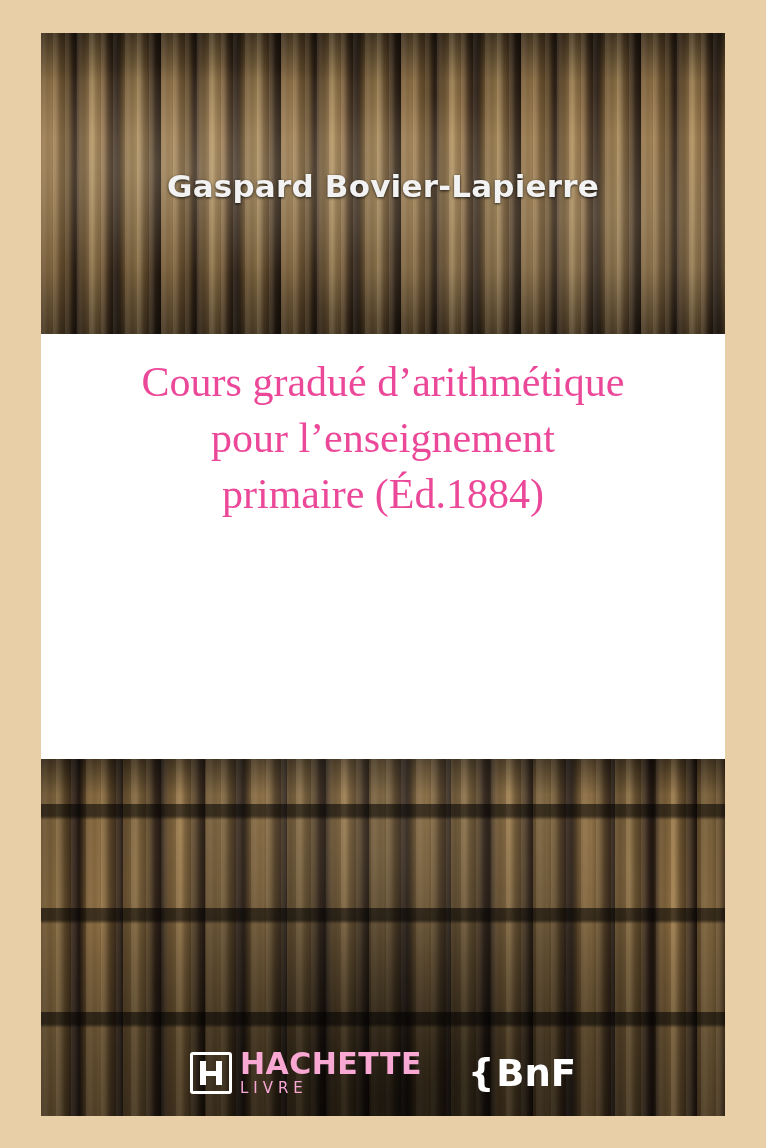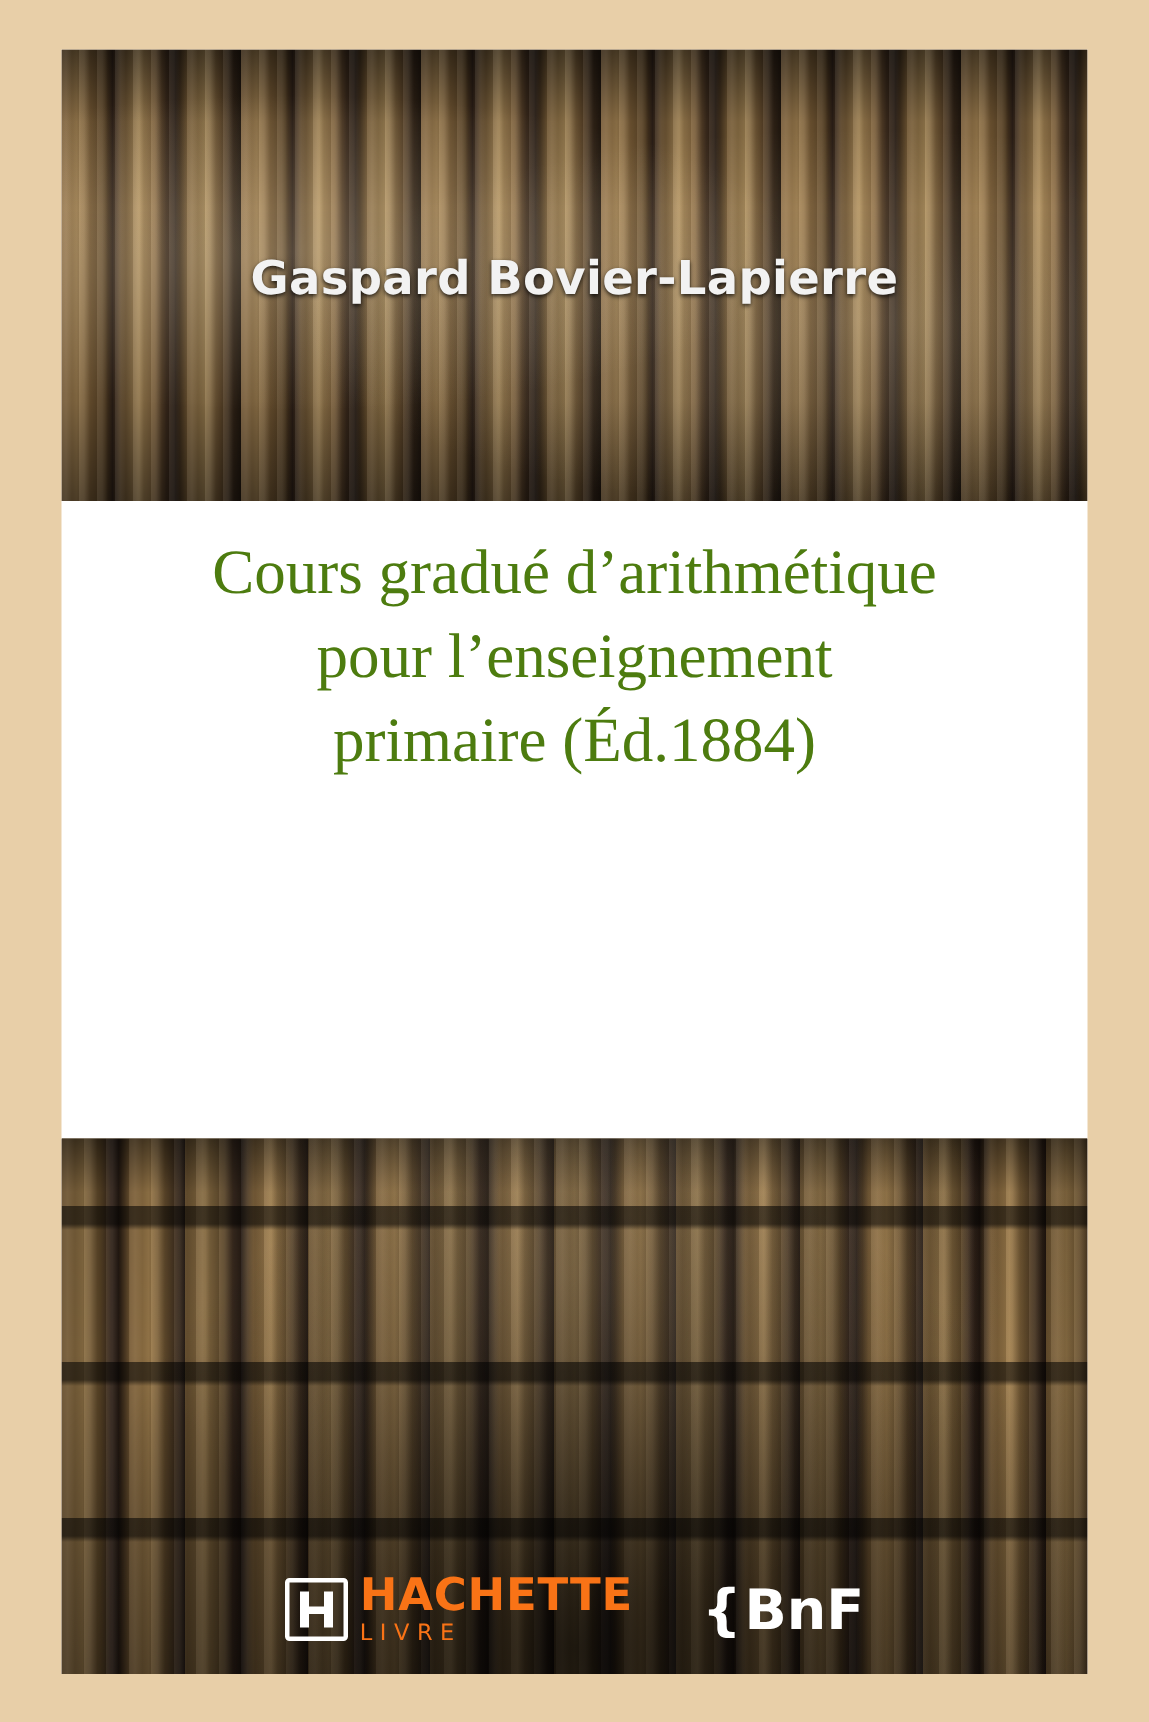--- a/index.html
+++ b/index.html
@@ -128,21 +128,21 @@
 
   
   .title-block {
     position: absolute;
     left: 0;
     top: 322px;
     width: 684px;
     padding: 0 26px;
     box-sizing: border-box;
     text-align: center;
-    color: #4d7c0f;
+    color: #ec4899;
     font-family: "Liberation Serif", serif;
     font-size: 42px;
     line-height: 1.33;
     font-weight: normal;
   }
   .title-line {
     display: block;
     white-space: nowrap;
   }
 
@@ -186,21 +186,21 @@
   .hachette-mark i {
     position: absolute;
     left: 7px;
     top: 16px;
     width: 22px;
     height: 5px;
     background: #ffffff;
   }
   .hachette-words {
     text-align: left;
-    color: #f97316;
+    color: #f9a8d4;
     font-family: "DejaVu Sans", sans-serif;
   }
   .hachette-words .h-main {
     display: block;
     font-size: 30px;
     font-weight: bold;
     letter-spacing: 0.5px;
     line-height: 1;
   }
   .hachette-words .h-sub {

